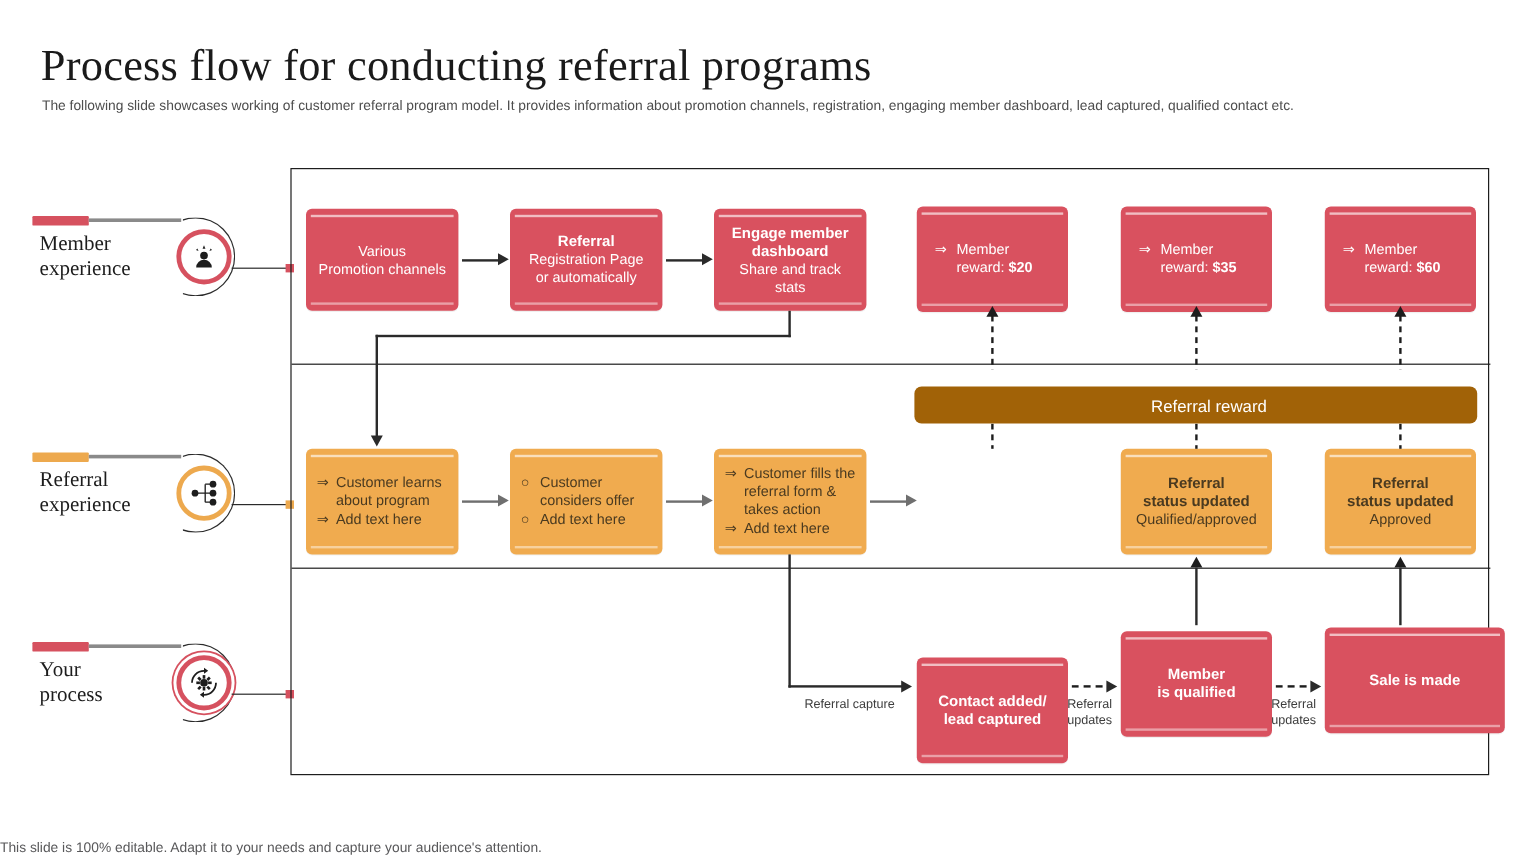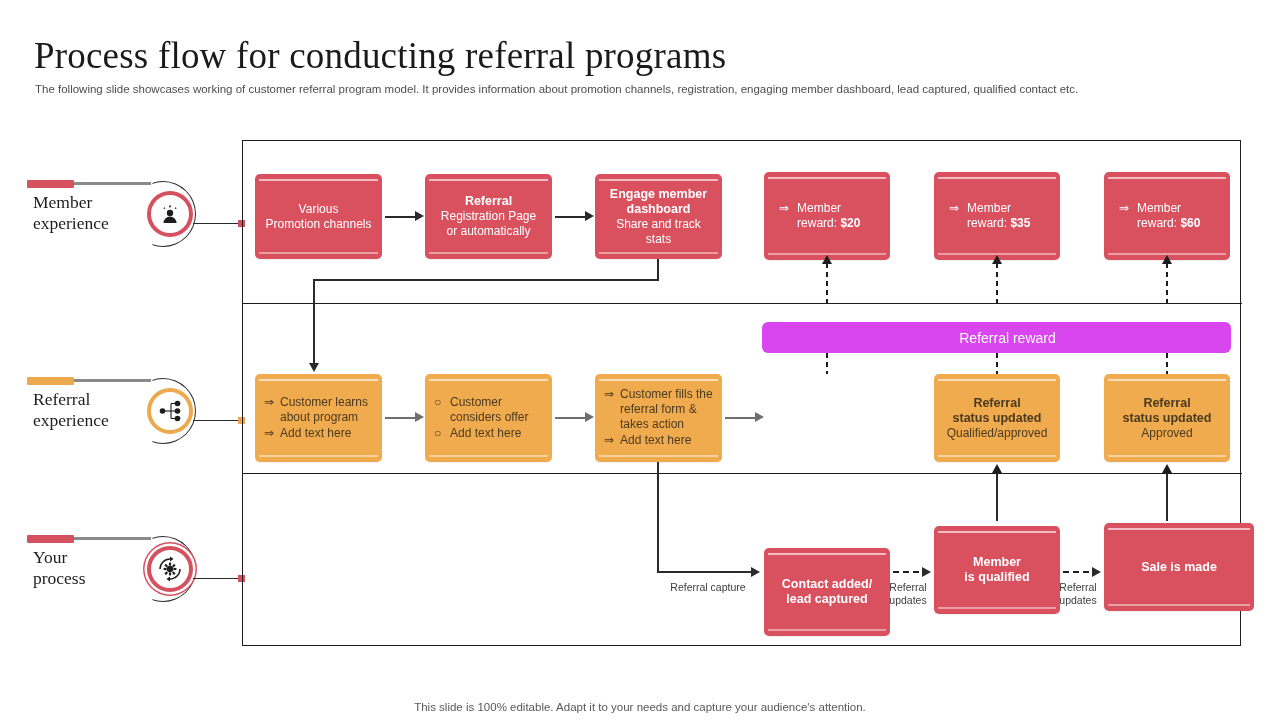--- a/index.html
+++ b/index.html
@@ -91,21 +91,21 @@
 
   .bullets { list-style: none; }
   .bullets li {
     font-size: 12px; line-height: 15px; display: flex; gap: 7px;
     margin-bottom: 1px; color: #4a3a20;
   }
   .bullets li .bl { flex: none; width: 9px; }
 
   
   .banner {
-    position: absolute; background: #d946ef; border-radius: 6px;
+    position: absolute; background: #a16207; border-radius: 6px;
     color: #fff; font-size: 14px; display: flex;
     align-items: center; justify-content: center; padding-left: 22px;
   }
 
   
   .hline { position: absolute; background: #2a2a2a; height: 2px; }
   .vline { position: absolute; background: #2a2a2a; width: 2px; }
   .hline.grey, .vline.grey { background: #6f6f6f; }
 
   .arrow-r {
@@ -135,21 +135,21 @@
     background-size: 10px 2px; background-repeat: repeat-x;
   }
   .edge-label {
     position: absolute; font-size: 10.5px; color: #3d3d3d; line-height: 12.5px;
     text-align: center;
   }
 
   
   .footer {
     position: absolute; left: 0; top: 701px; width: 1280px;
-    text-align: center; font-size: 11.5px; color: #58585a;
+    font-size: 11.5px; color: #58585a;
   }
 
   svg { display: block; }
 </style>
 </head>
 <body>
 
 <div class="slide">
 
   <div class="page-title">Process flow for conducting referral programs</div>

